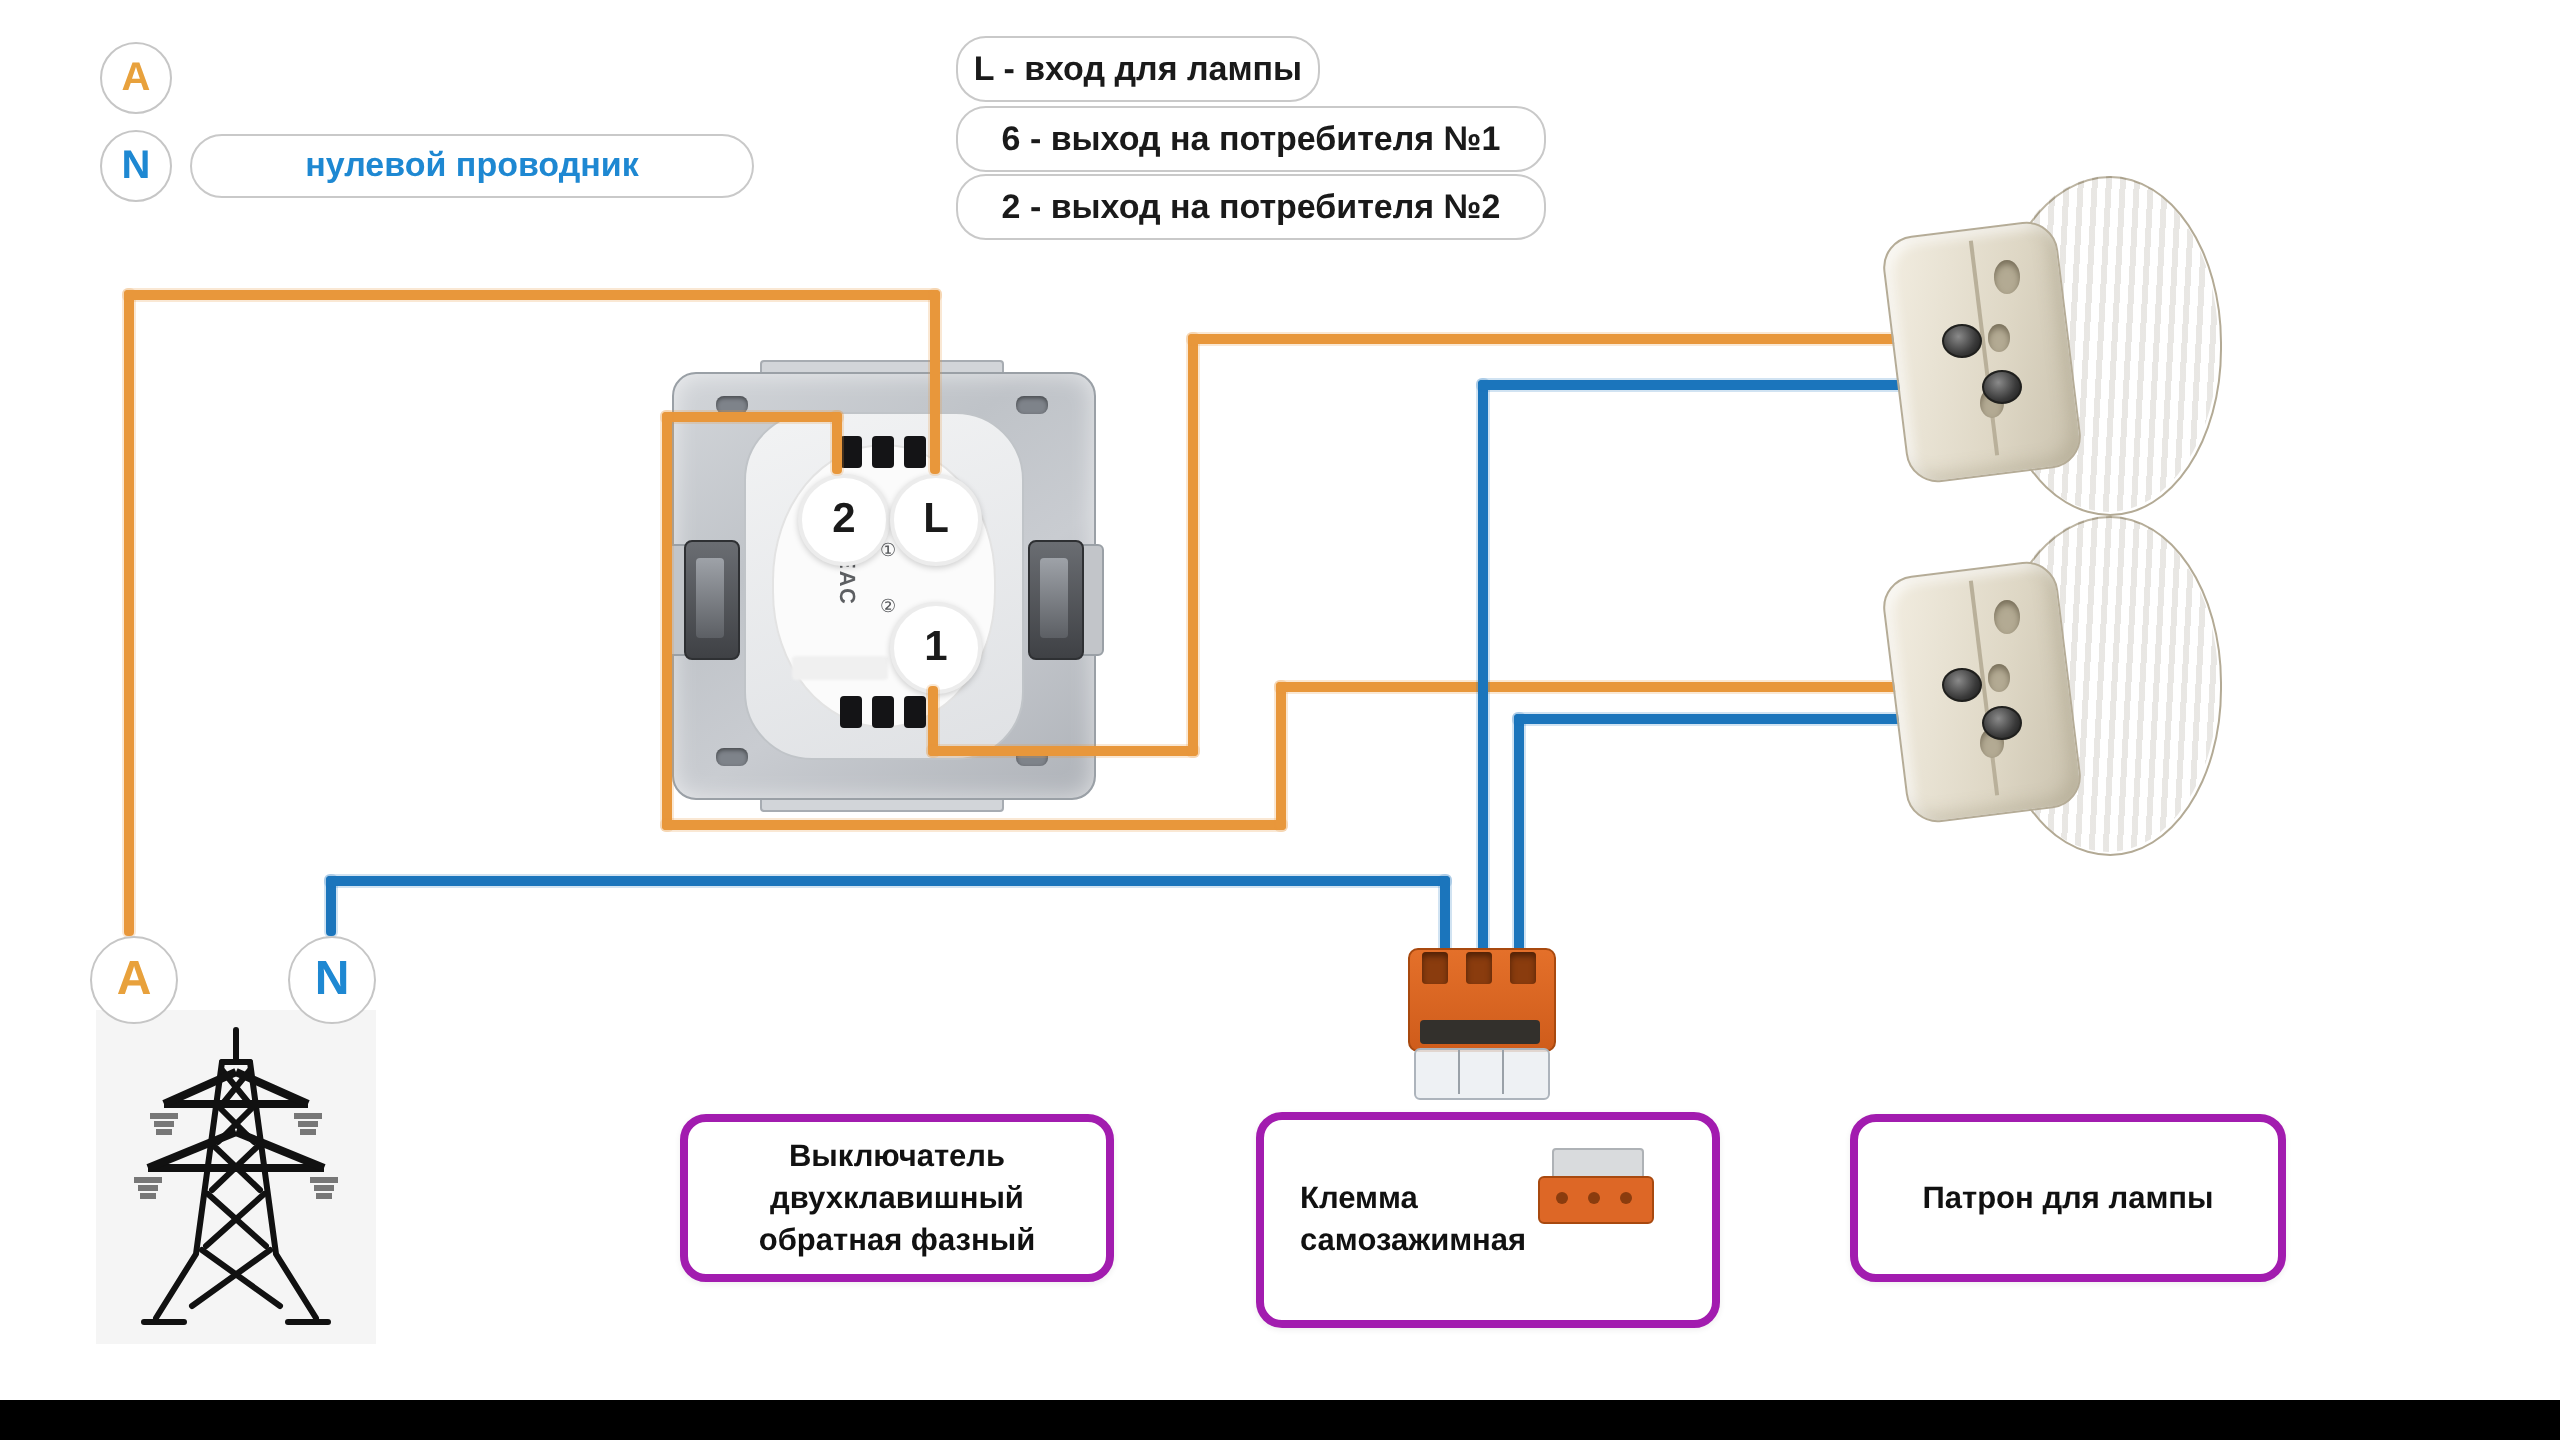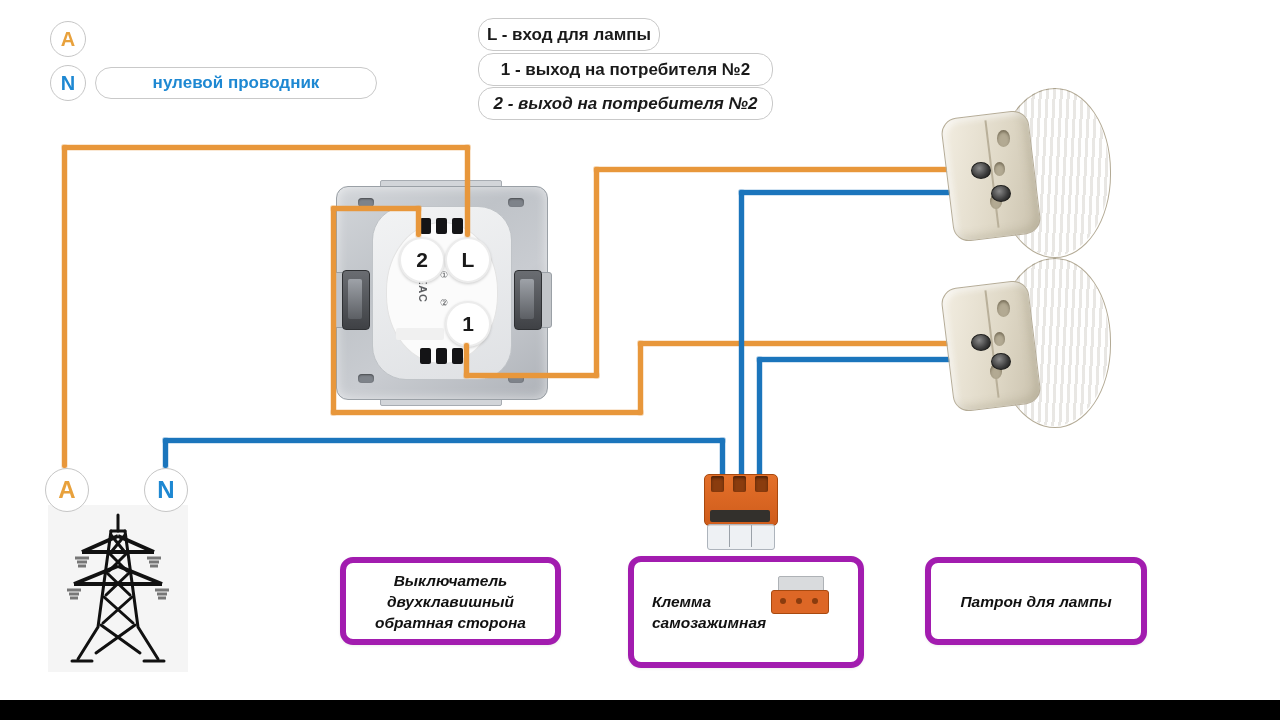--- a/index.html
+++ b/index.html
@@ -17,22 +17,22 @@
   .sym.small{width:34px;height:34px;font-size:20px;}
   .sym.big{width:42px;height:42px;font-size:24px;z-index:3;}
   .sym.phase-t{color:var(--phase-text,#E8A13C);}
   .sym.neutral-t{color:var(--neutral-text,#1E88D2);}
   .pill{position:absolute;border:1px solid #c9c9c9;border-radius:16px;background:#fff;
         display:flex;align-items:center;justify-content:center;z-index:5;}
   .legend-pill{width:280px;height:30px;font-size:17px;font-weight:600;}
   .term-pill{height:31px;font-size:17px;font-weight:700;color:#1a1a1a;border-radius:15px;}
 
   
-  .cap{position:absolute;border:6px solid #a21caf;border-radius:13px;background:#fff;
-       box-shadow:0 1px 3px rgba(0,0,0,.07);z-index:5;font-weight:700;color:#111;font-style:italic;}
+  .cap{position:absolute;border:4px solid #a21caf;border-radius:13px;background:#fff;
+       box-shadow:0 1px 3px rgba(0,0,0,.07);z-index:5;font-weight:700;color:#111;}
   .cap .lines{display:flex;flex-direction:column;align-items:center;justify-content:center;
        width:100%;height:100%;font-size:15.5px;line-height:21px;text-align:center;}
   .cap .lines.left{align-items:flex-start;padding-left:18px;box-sizing:border-box;}
 
   
   #switch{position:absolute;left:336px;top:186px;width:210px;height:212px;z-index:1;}
   .plate{position:absolute;left:0;top:0;width:210px;height:212px;border-radius:12px;
          background:linear-gradient(145deg,#d3d6da 0%,#bfc3c8 35%,#c9ccd1 60%,#aeb2b8 100%);
          border:1px solid #9aa0a6;box-shadow:inset 0 0 12px rgba(255,255,255,.6);}
   .plate-tab{position:absolute;left:44px;width:120px;height:10px;background:#d2d5d9;
@@ -113,23 +113,23 @@
       <span>N</span>
     </div>
   <div class="pill legend-pill" style="left:95px;top:67px;color:var(--neutral-text);">
       <span>нулевой проводник</span>
     </div>
 
   <div class="pill term-pill" style="left:478px;top:18px;width:180px;">
       <span>L - вход для лампы</span>
     </div>
   <div class="pill term-pill" style="left:478px;top:53px;width:293px;">
-      <span>1 - выход на потребителя №2</span>
-    </div>
-  <div class="pill term-pill" style="left:478px;top:87px;width:293px;font-style:italic;">
+      <span>6 - выход на потребителя №1</span>
+    </div>
+  <div class="pill term-pill" style="left:478px;top:87px;width:293px;">
       <span>2 - выход на потребителя №2</span>
     </div>
 
   <div class="wire phase" style="left:62px;top:145px;width:5px;height:323px;"></div>
   <div class="wire phase" style="left:62px;top:145px;width:408px;height:5px;"></div>
   <div class="wire phase" style="left:465px;top:145px;width:5px;height:92px;"></div>
   <div class="wire phase" style="left:331px;top:206px;width:90px;height:5px;"></div>
   <div class="wire phase" style="left:416px;top:206px;width:5px;height:31px;"></div>
   <div class="wire phase" style="left:331px;top:206px;width:5px;height:209px;"></div>
   <div class="wire phase" style="left:331px;top:410px;width:312px;height:5px;"></div>
@@ -267,21 +267,21 @@
           <path d="M109 89 L119 89"></path>
           <path d="M110 93 L118 93"></path>
       </g>
     </svg>
   </div>
 
   <div class="cap" style="left:340px;top:557px;width:209px;height:76px;">
     <div class="lines">
       <span>Выключатель</span>
       <span>двухклавишный</span>
-      <span>обратная сторона</span>
+      <span>обратная фазный</span>
     </div>
   </div>
 
   <div class="cap" style="left:628px;top:556px;width:224px;height:100px;">
     <div class="lines left">
       <span>Клемма</span>
       <span>самозажимная</span>
     </div>
     <div class="mini-clamp">
       <div class="mini-top"></div>

